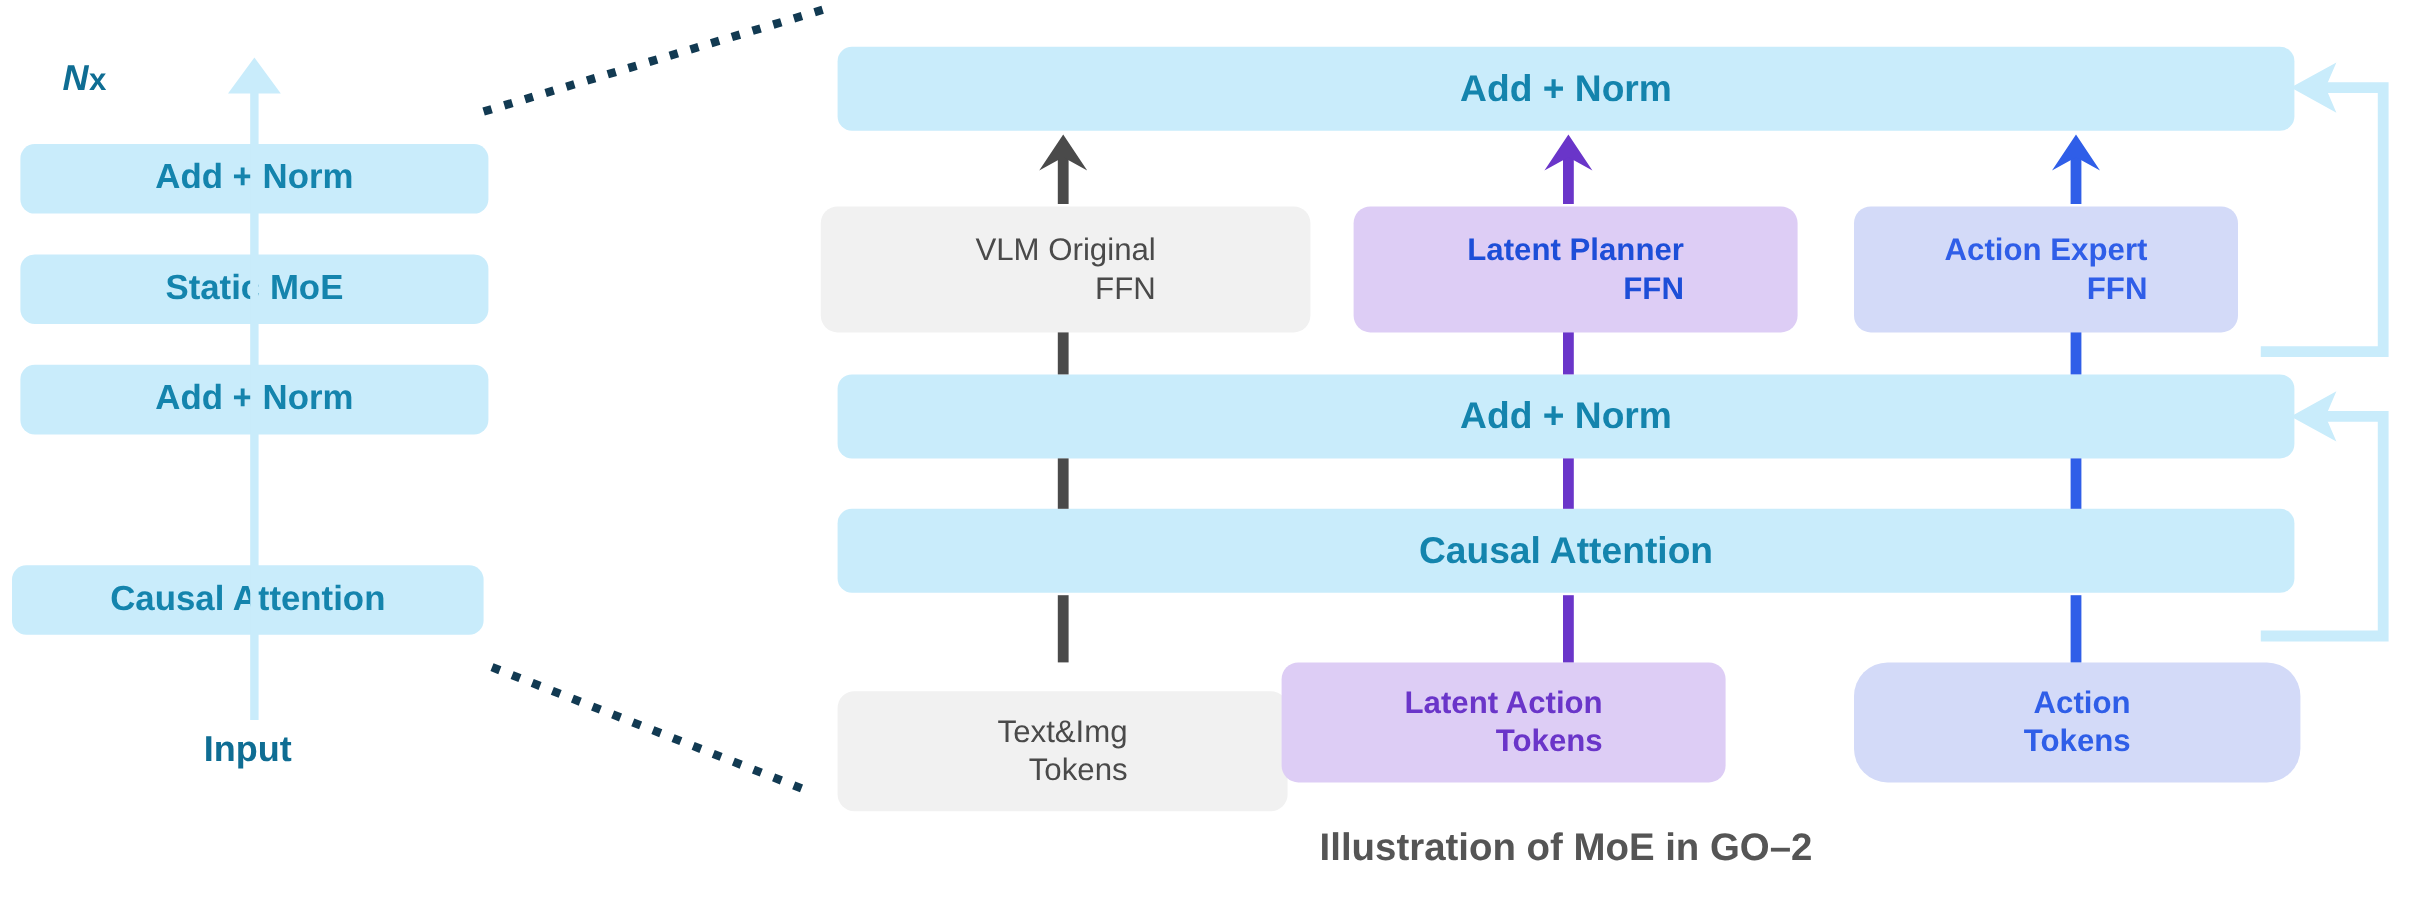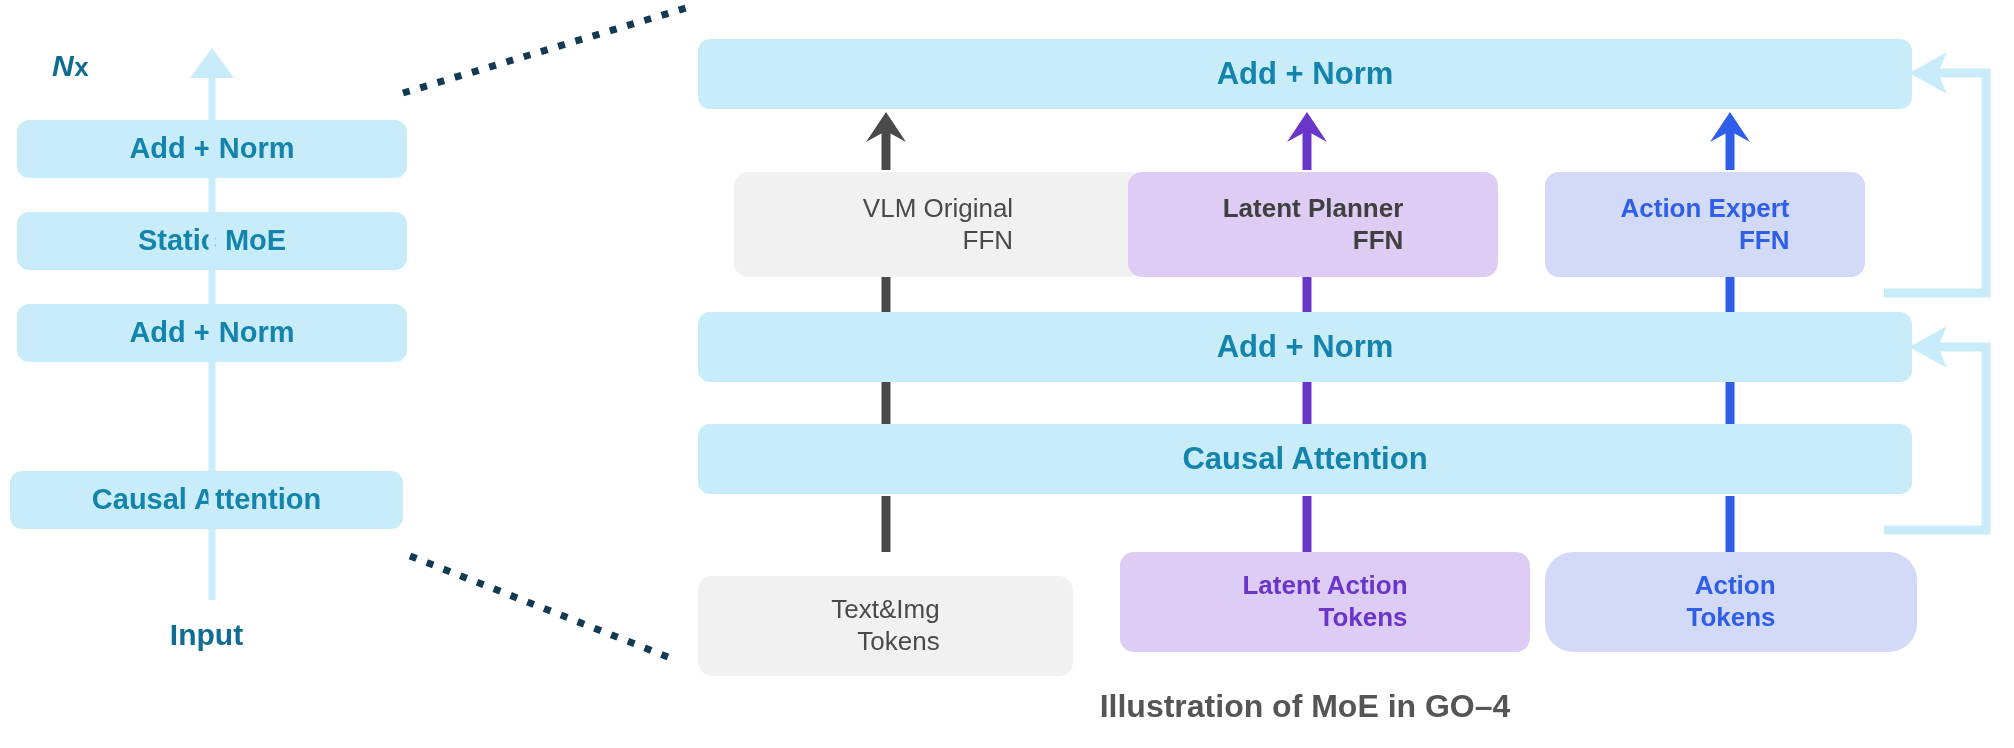--- a/index.html
+++ b/index.html
@@ -55,21 +55,20 @@
   #nx-label .x-plain { font-style: normal; font-weight: 600; font-size: 26px; }
 
   #input-label {
     position: absolute;
     left: 10px; top: 608px;
     width: 393px;
     text-align: center;
     font-size: 30px;
     font-weight: bold;
     color: #0f6d93;
-    margin-top: 10px;
   }
 
   
   .wide-bar {
     background: #c9ecfb;
     color: #1484ad;
     font-weight: bold;
     font-size: 31px;
     border-radius: 12px;
     left: 698px;
@@ -80,33 +79,33 @@
   #r-addnorm-mid { top: 312px; }
   #r-causalattn  { top: 424px; }
 
   
   .ffn {
     top: 172px;
     height: 105px;
     font-size: 26px;
     border-radius: 14px;
   }
-  #ffn-vlm    { left: 734px;  width: 408px; background: #f1f1f1; color: #4a4a4a; font-weight: normal; }
-  #ffn-latent { left: 1128px; width: 370px; background: #ddcdf5; color: #404040; font-weight: bold; }
+  #ffn-vlm    { left: 684px;  width: 408px; background: #f1f1f1; color: #4a4a4a; font-weight: normal; }
+  #ffn-latent { left: 1128px; width: 370px; background: #ddcdf5; color: #1d4ed8; font-weight: bold; }
   #ffn-action { left: 1545px; width: 320px; background: #d3daf8; color: #2f5ee8; font-weight: bold; }
 
   
   .tokbox {
     top: 552px;
     height: 100px;
     font-size: 26px;
     border-radius: 14px;
   }
   #tok-text   { left: 698px;  width: 375px; background: #f1f1f1; color: #4a4a4a; font-weight: normal; margin-top: 24px; }
-  #tok-latent { left: 1120px; width: 410px; background: #ddcdf5; color: #6a35c9; font-weight: bold; }
+  #tok-latent { left: 1068px; width: 370px; background: #ddcdf5; color: #6a35c9; font-weight: bold; }
   #tok-action { left: 1545px; width: 372px; background: #d3daf8; color: #2f5ee8; font-weight: bold; border-radius: 28px; }
 
   
   #caption {
     position: absolute;
     left: 698px; top: 688px;
     width: 1214px;
     text-align: center;
     font-size: 32px;
     font-weight: bold;
@@ -145,21 +144,21 @@
   <div class="box ffn" id="ffn-action">Action Expert
 FFN</div>
 
   <div class="box tokbox" id="tok-text">Text&amp;Img
 Tokens</div>
   <div class="box tokbox" id="tok-latent">Latent Action
 Tokens</div>
   <div class="box tokbox" id="tok-action">Action
 Tokens</div>
 
-  <div id="caption">Illustration of MoE in GO–4</div>
+  <div id="caption">Illustration of MoE in GO–2</div>
 
   <svg class="overlay" viewBox="0 0 2014 748">
     <defs>
       <marker id="arrow-gray" markerWidth="10" markerHeight="10" refX="5" refY="5" orient="auto">
         <path d="M1,1 L9,5 L1,9 L3,5 Z" fill="#4a4a4a"></path>
       </marker>
     </defs>
 
     <g>
       <line x1="212" y1="600" x2="212" y2="75" stroke="#c9ecfb" stroke-width="7"></line>

